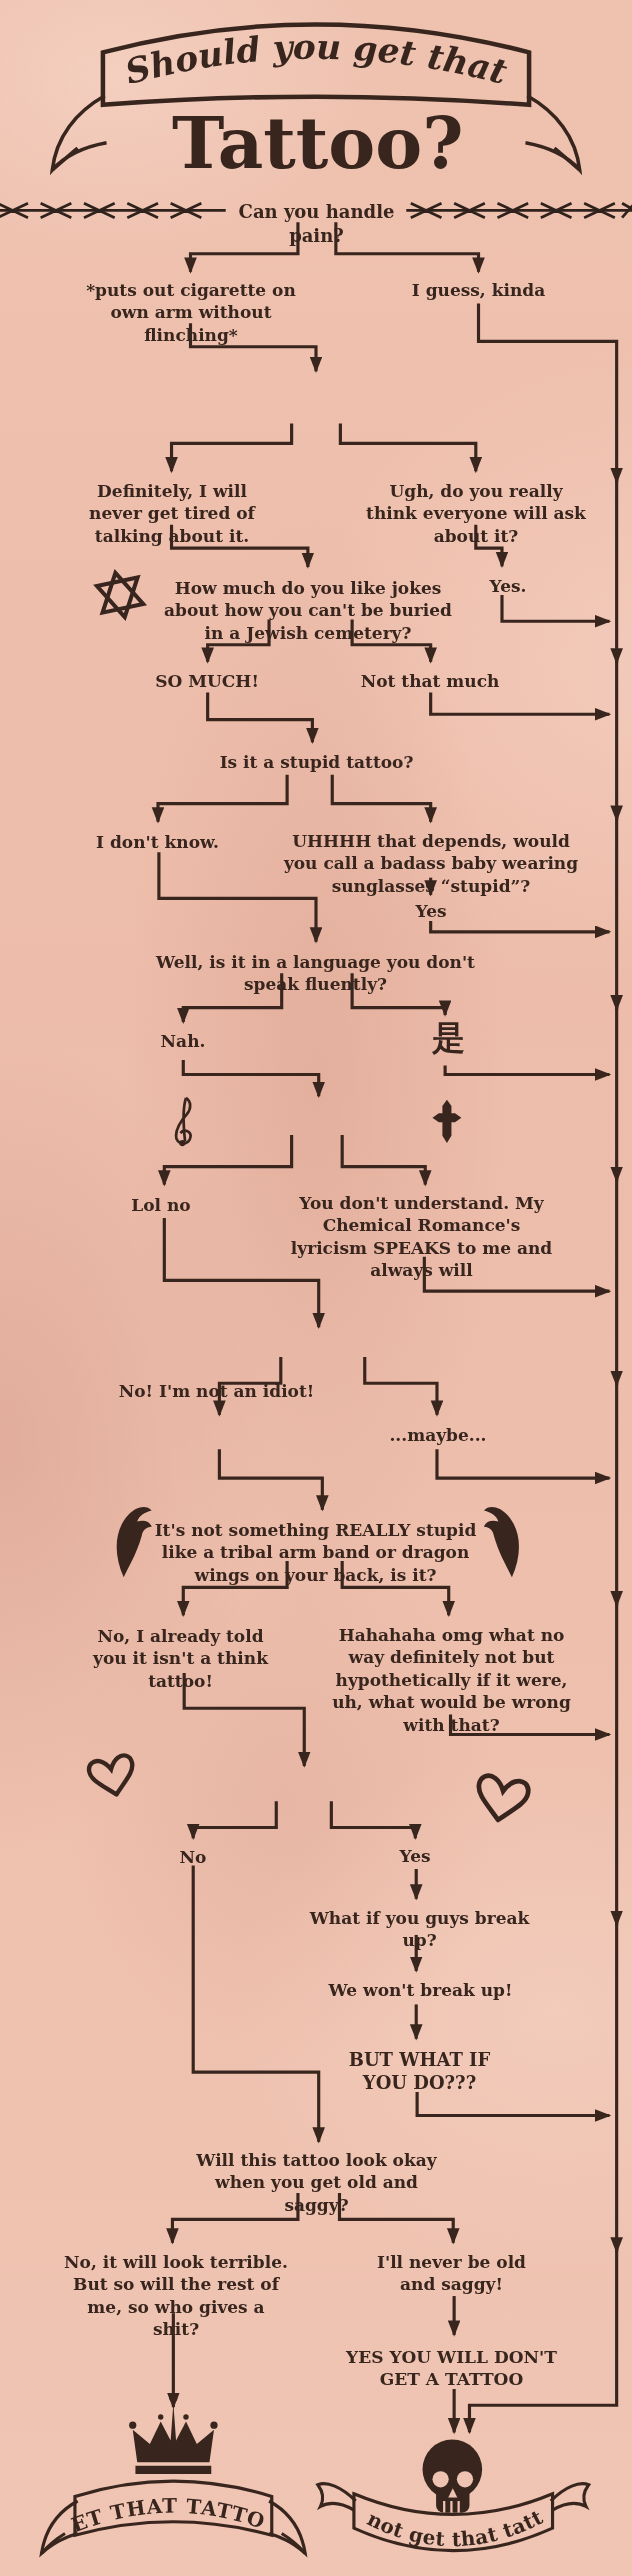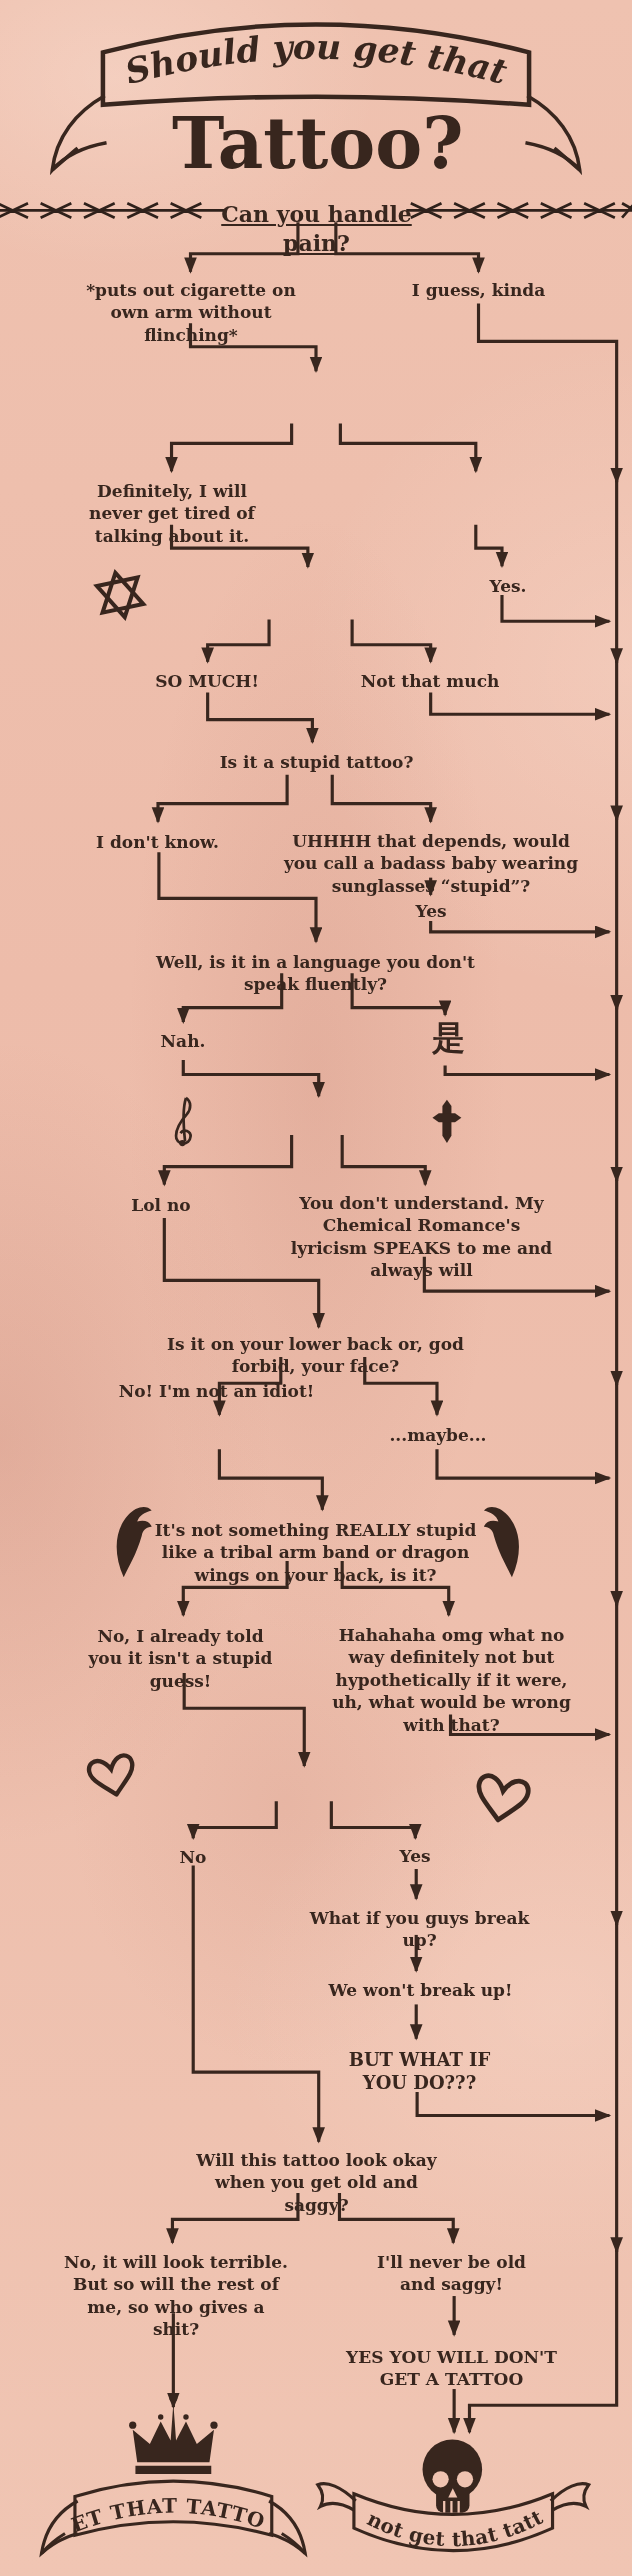--- a/index.html
+++ b/index.html
@@ -15,21 +15,21 @@
       radial-gradient(307px 379px at 45% 70%, rgba(180,106,90,.12), transparent 70%),
       linear-gradient(180deg,#efc2b0 0%,#edbcaa 38%,#eec0ae 70%,#f0c5b3 100%);
   }
   .node{
     position:absolute;text-align:center;
     font-weight:bold;font-size:17px;line-height:1.32;
     color:#38261e;
   }
   .node.big{font-size:18px;line-height:1.28;}
   .node.med{font-size:17px;line-height:1.3;}
-  .node.divider-q{font-size:22px;text-decoration:underline;}
+  .node.divider-q{font-size:18px;}
   .node.hanzi{font-family:"DejaVu Sans",sans-serif;font-size:33px;font-weight:600;line-height:1.1;}
   svg.layer{position:absolute;left:0;top:0;}
   .c{stroke:#38261e;stroke-width:3.5;fill:none;}
   .bw{stroke:#2f211b;stroke-width:3;fill:none;}
   .ink{fill:#38261e;}
   .skin{fill:#efc3b1;}
 </style>
 </head>
 <body>
 
@@ -203,43 +203,44 @@
       </text>
     </g>
   </svg>
 
   <div class="node divider-q" style="left:217px;top:200px;width:199px">Can you handle pain?</div>
 
   <div class="node" style="left:69px;top:279px;width:244px">*puts out cigarette on own arm without flinching*</div>
   <div class="node" style="left:388px;top:279px;width:181px">I guess, kinda</div>
 
   <div class="node" style="left:68px;top:480px;width:208px">Definitely, I will never get tired of talking about it.</div>
+  <div class="node" style="left:363px;top:480px;width:226px">Ugh, do you really think everyone will ask about it?</div>
   <div class="node" style="left:472px;top:575px;width:72px">Yes.</div>
 
+  <div class="node" style="left:159px;top:577px;width:298px">How much do you like jokes about how you can't be buried in a Jewish cemetery?</div>
   <div class="node med" style="left:144px;top:670px;width:126px">SO MUCH!</div>
   <div class="node" style="left:358px;top:670px;width:144px">Not that much</div>
 
   <div class="node" style="left:217px;top:751px;width:199px">Is it a stupid tattoo?</div>
   <div class="node" style="left:90px;top:831px;width:135px">I don't know.</div>
   <div class="node" style="left:282px;top:830px;width:298px">UHHHH that depends, would you call a badass baby wearing sunglasses “stupid”?</div>
   <div class="node" style="left:404px;top:900px;width:54px">Yes</div>
 
   <div class="node" style="left:135px;top:951px;width:361px">Well, is it in a language you don't speak fluently?</div>
   <div class="node" style="left:138px;top:1030px;width:90px">Nah.</div>
   <div class="node hanzi" style="left:417px;top:1020px;width:63px">是</div>
 
   <div class="node" style="left:116px;top:1194px;width:90px">Lol no</div>
   <div class="node" style="left:284px;top:1192px;width:275px">You don't understand. My Chemical Romance's lyricism SPEAKS to me and always will</div>
 
-  <div class="node" style="left:135px;top:1333px;width:361px">Is it on your lower back or, god forbid, your face?</div>
   <div class="node" style="left:117px;top:1380px;width:199px">No! I'm not an idiot!</div>
   <div class="node" style="left:375px;top:1424px;width:126px">...maybe...</div>
 
   <div class="node" style="left:153px;top:1519px;width:325px">It's not something REALLY stupid like a tribal arm band or dragon wings on your back, is it?</div>
-  <div class="node" style="left:81px;top:1625px;width:199px">No, I already told you it isn't a stupid guess!</div>
+  <div class="node" style="left:81px;top:1625px;width:199px">No, I already told you it isn't a think tattoo!</div>
   <div class="node" style="left:332px;top:1624px;width:239px">Hahahaha omg what no way definitely not but hypothetically if it were, uh, what would be wrong with that?</div>
 
   <div class="node" style="left:166px;top:1846px;width:54px">No</div>
   <div class="node" style="left:388px;top:1845px;width:54px">Yes</div>
 
   <div class="node" style="left:302px;top:1907px;width:235px">What if you guys break up?</div>
   <div class="node" style="left:321px;top:1979px;width:199px">We won't break up!</div>
   <div class="node big" style="left:329px;top:2048px;width:181px">BUT WHAT IF YOU DO???</div>
 
   <div class="node" style="left:190px;top:2149px;width:253px">Will this tattoo look okay when you get old and saggy?</div>

